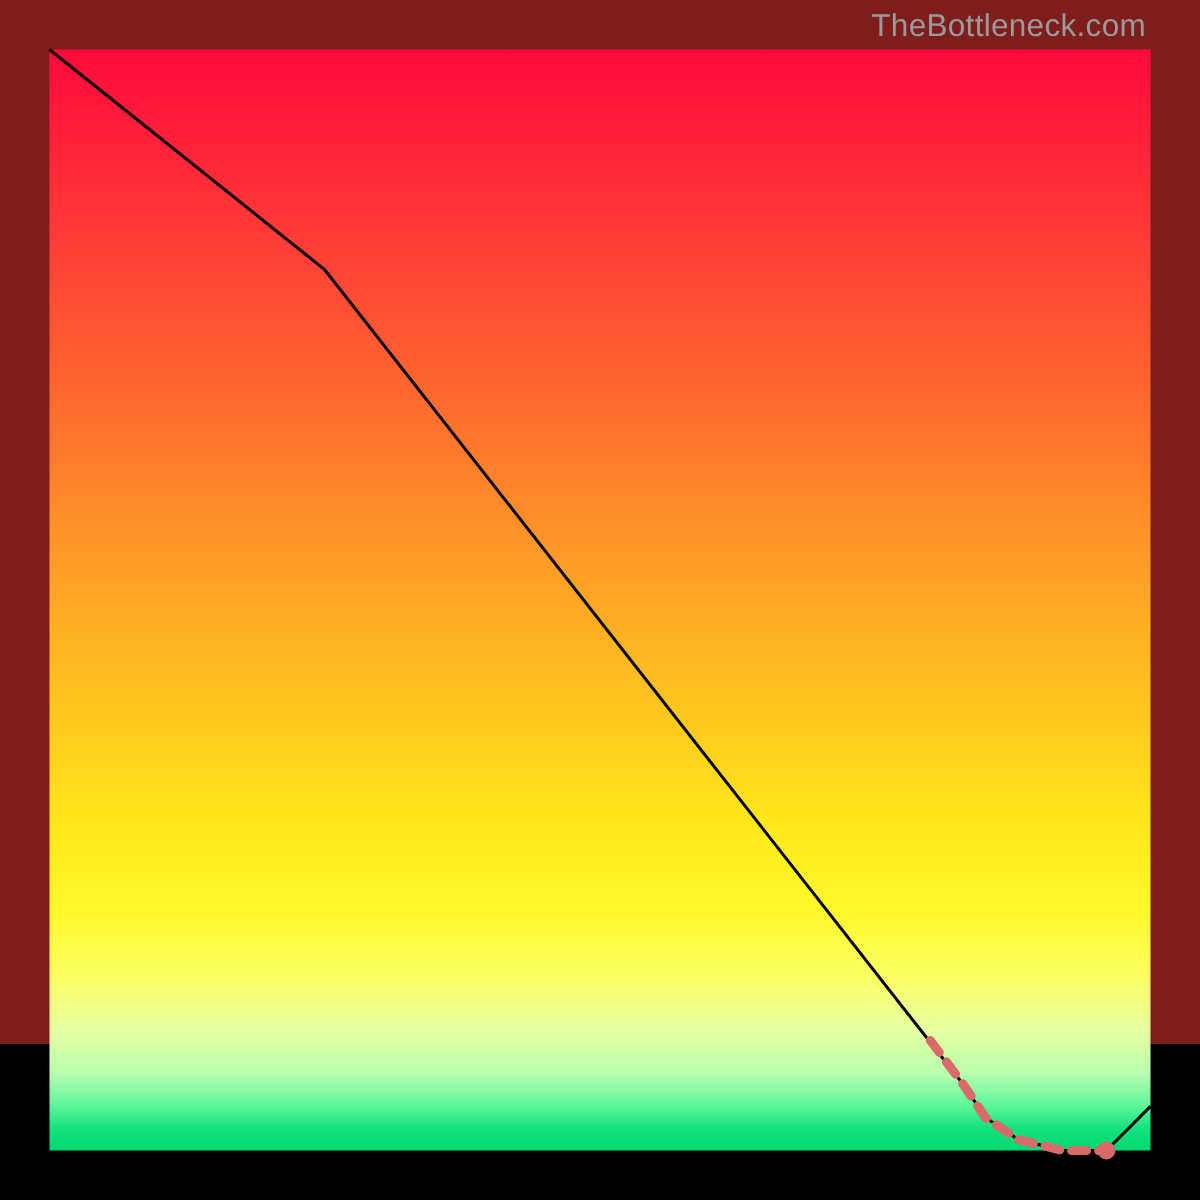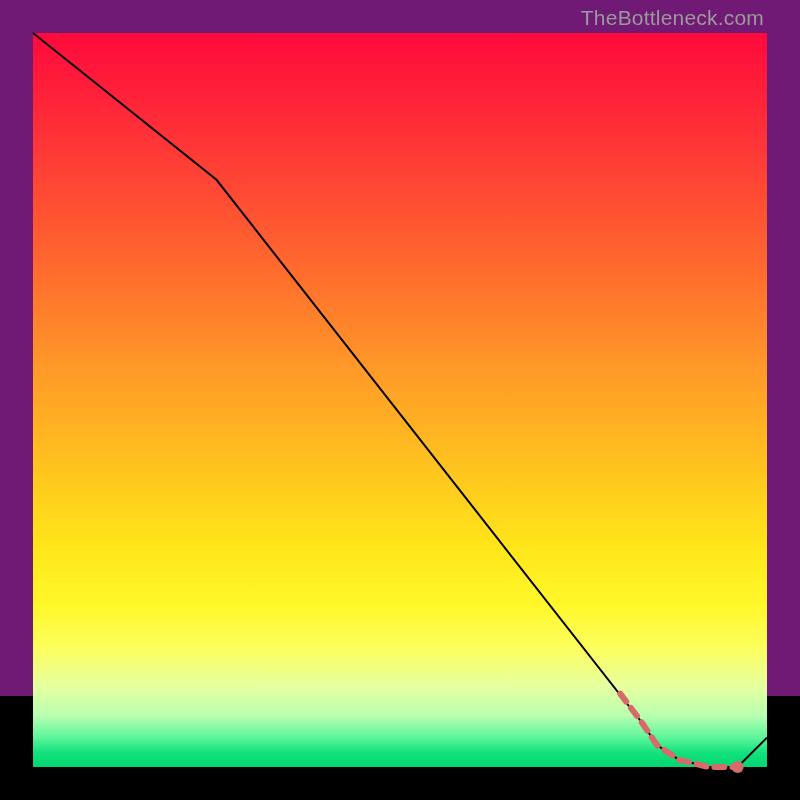--- a/index.html
+++ b/index.html
@@ -10,21 +10,21 @@
     background: #000;
     overflow: hidden;
     font-family: Arial, Helvetica, sans-serif;
   }
   .frame {
     position: absolute;
     left: 0;
     top: 0;
     width: 800px;
     height: 696px;
-    background: #701a75;
+    background: #7f1d1d;
   }
   .plot {
     position: absolute;
     left: 33px;
     top: 33px;
     width: 734px;
     height: 734px;
     
     background: linear-gradient(to bottom,
       #ff0a3c 0%,

